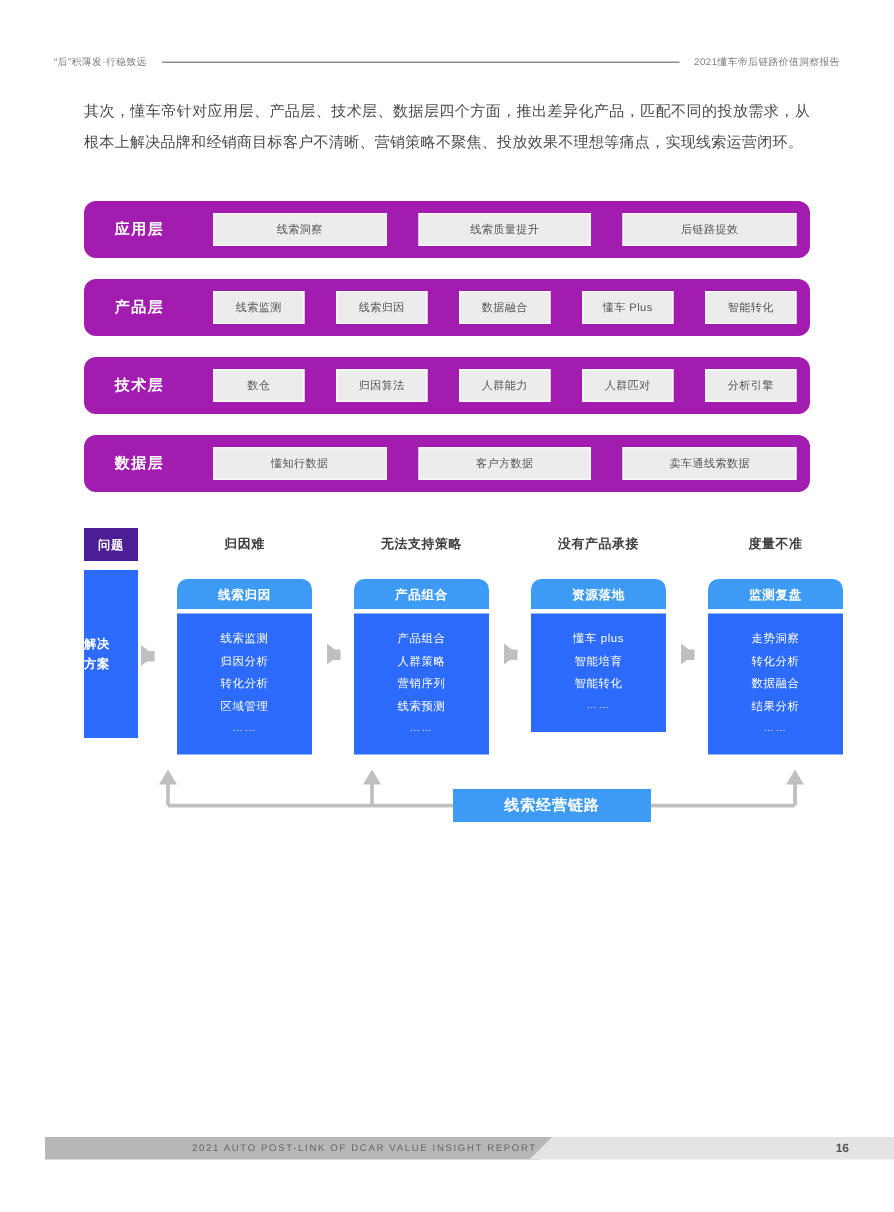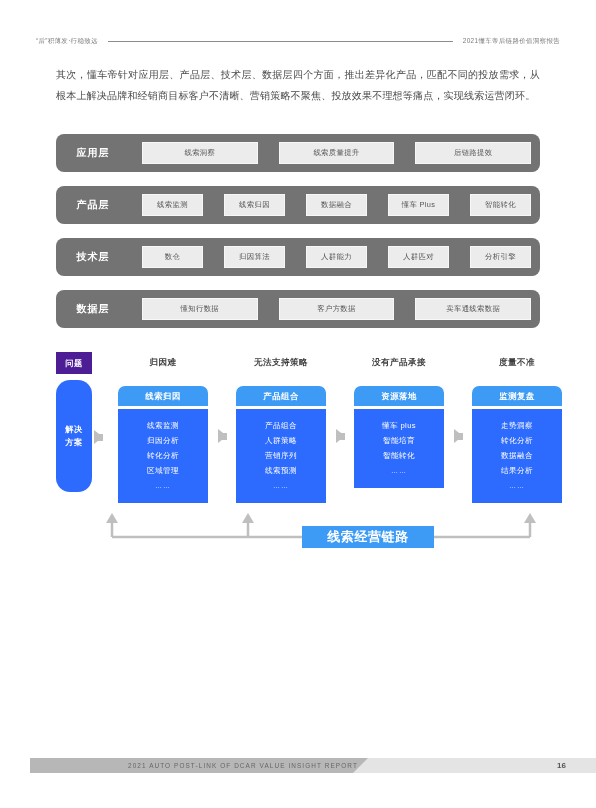--- a/index.html
+++ b/index.html
@@ -53,21 +53,21 @@
 
   
   .layers {
     position: absolute;
     top: 134px;
     left: 56px;
     width: 484px;
   }
   .layer-row {
     height: 38px;
-    background: #737373;
+    background: #a21caf;
     border-radius: 8px;
     margin-bottom: 14px;
     display: flex;
     align-items: center;
     padding: 0 9px 0 0;
     box-sizing: border-box;
   }
   .layer-label {
     width: 74px;
     min-width: 74px;
@@ -125,28 +125,27 @@
   }
   .rail-solution {
     position: absolute;
     left: 0;
     top: 28px;
     width: 36px;
     height: 112px;
     background: #2D6BFF;
     display: flex;
     flex-direction: column;
-    align-items: center;
+    align-items: flex-start;
     justify-content: center;
     color: #fff;
     font-size: 8.2px;
     font-weight: bold;
     line-height: 13px;
     letter-spacing: 0.5px;
-    border-radius: 14px;
   }
 
   
   .cols {
     position: absolute;
     left: 46px;
     top: 0;
     right: 0;
     display: flex;
     align-items: flex-start;
@@ -260,21 +259,21 @@
     position: absolute;
     left: 200px;
     top: 14px;
     width: 132px;
     height: 22px;
     background: #3D9BF5;
     display: flex;
     align-items: center;
     justify-content: center;
     color: #fff;
-    font-size: 13px;
+    font-size: 10px;
     font-weight: bold;
     letter-spacing: 0.6px;
   }
 
   
   .footer {
     position: absolute;
     left: 30px;
     right: 0;
     top: 758px;

